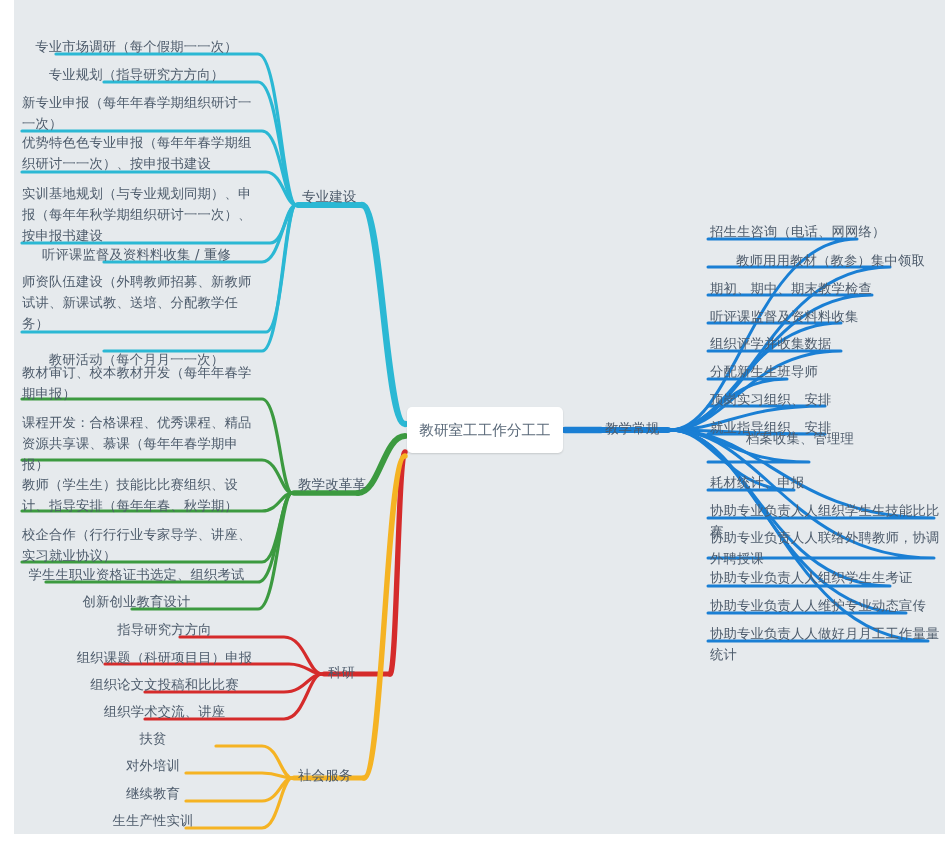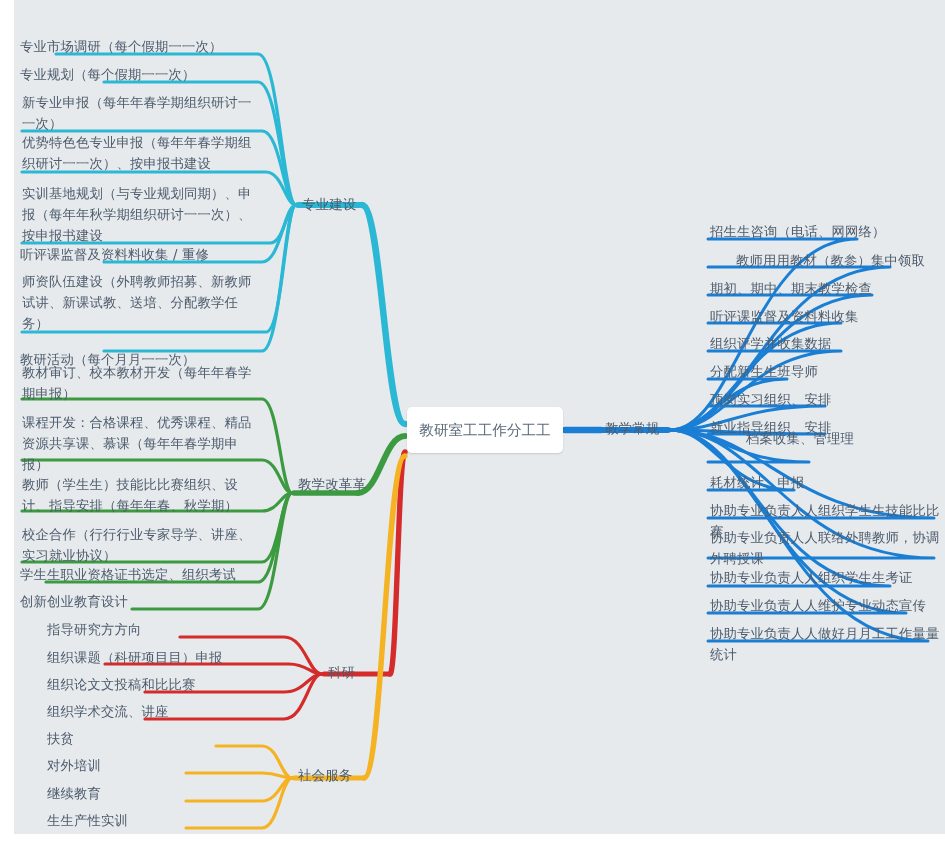--- a/index.html
+++ b/index.html
@@ -20,21 +20,21 @@
 
   .node{
     position:absolute;
     color:#4d5b6b;
     font-size:13.3px;
     line-height:21px;
     letter-spacing:0.2px;
     white-space:pre-wrap;
     box-sizing:border-box;
   }
-  .node.right-align{text-align:left;}
+  .node.right-align{text-align:center;}
   .node.left-align{text-align:left;}
 
   .root-node{
     position:absolute;
     background:#ffffff;
     border-radius:5px;
     color:#5b6a7a;
     font-size:14.6px;
     line-height:20px;
     display:flex;align-items:center;justify-content:center;
@@ -102,24 +102,24 @@
     <path d="M 708 558 L 934 558 C 788.8 558 762.4 430 670 430" stroke="#1a7fd4" stroke-width="3" fill="none" stroke-linecap="round" stroke-linejoin="round"></path>
     <path d="M 708 586 L 890 586 C 769 586 747 430 670 430" stroke="#1a7fd4" stroke-width="3" fill="none" stroke-linecap="round" stroke-linejoin="round"></path>
     <path d="M 708 613 L 906 613 C 776.2 613 752.6 430 670 430" stroke="#1a7fd4" stroke-width="3" fill="none" stroke-linecap="round" stroke-linejoin="round"></path>
     <path d="M 708 641 L 928 641 C 786.1 641 760.3 430 670 430" stroke="#1a7fd4" stroke-width="3" fill="none" stroke-linecap="round" stroke-linejoin="round"></path>
   </svg>
 
 <div class="root-node" style="left:407px;top:407px;width:156px;height:46px;">
   <span>教研室工工作分工工</span>
 </div>
 
-<div class="main-label" style="left:302px;top:194px;">专业建设</div>
+<div class="main-label" style="left:302px;top:186px;">专业建设</div>
 
 <div class="node right-align" style="left:20px;top:36px;width:233px;">专业市场调研（每个假期一一次）</div>
-<div class="node right-align" style="left:20px;top:64px;width:233px;">专业规划（每个假期一一次）</div>
+<div class="node right-align" style="left:20px;top:64px;width:233px;">专业规划（指导研究方方向）</div>
 <div class="node left-align" style="left:22px;top:92px;width:238px;">新专业申报（每年年春学期组织研讨一一次）</div>
 <div class="node left-align" style="left:22px;top:132px;width:238px;">优势特色色专业申报（每年年春学期组织研讨一一次）、按申报书建设</div>
 <div class="node left-align" style="left:22px;top:183px;width:238px;">实训基地规划（与专业规划同期）、申报（每年年秋学期组织研讨一一次）、按申报书建设</div>
 <div class="node right-align" style="left:20px;top:244px;width:233px;">听评课监督及资料料收集 / 重修</div>
 <div class="node left-align" style="left:22px;top:271px;width:238px;">师资队伍建设（外聘教师招募、新教师试讲、新课试教、送培、分配教学任务）</div>
 <div class="node right-align" style="left:20px;top:333px;width:233px;margin-top:16px;">教研活动（每个月月一一次）</div>
 
 <div class="main-label" style="left:298px;top:474px;">教学改革革</div>
 
 <div class="node left-align" style="left:22px;top:362px;width:238px;">教材审订、校本教材开发（每年年春学期申报）</div>

